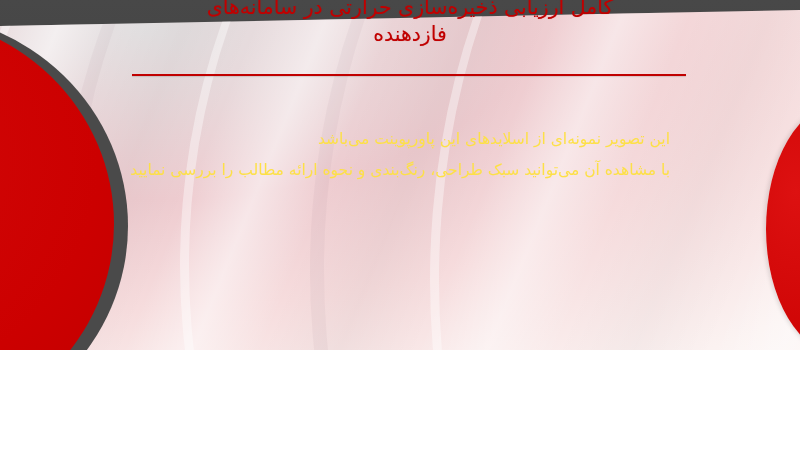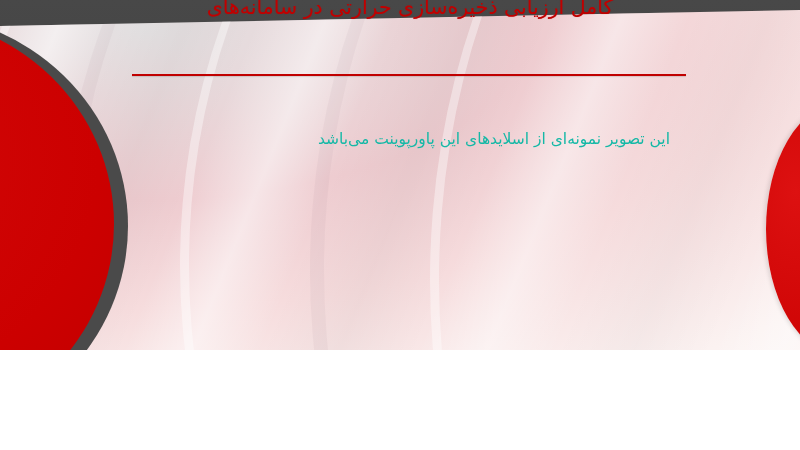--- a/index.html
+++ b/index.html
@@ -127,21 +127,21 @@
   }
 
   
   .body-block {
     position: absolute;
     right: 130px;
     top: 124px;
     width: 540px;
     text-align: right;
     direction: rtl;
-    color: #14b8a6;
+    color: #fde047;
     font-size: 15.5px;
     line-height: 31px;
     font-weight: 400;
   }
   .body-block .bline { display: block; white-space: nowrap; }
 </style>
 </head>
 <body>
 
 <div id="slide">
@@ -156,21 +156,23 @@
     <div class="arc d" style="left:310px;  top:-390px; width:1100px; height:1320px;"></div>
     <div class="arc" style="left:430px;  top:-410px; width:1140px; height:1380px;"></div>
   </div>
 
   <div class="ellipse-left-border"></div>
   <div class="ellipse-left"></div>
   <div class="ellipse-right"></div>
 
   <div class="title-block">
     <span class="tline">کامل ارزیابی ذخیره‌سازی حرارتی در سامانه‌های</span>
+    <span class="tline">فازدهنده</span>
   </div>
 
   <div class="title-rule"></div>
 
   <div class="body-block">
     <span class="bline">این تصویر نمونه‌ای از اسلایدهای این پاورپوینت می‌باشد</span>
+    <span class="bline">با مشاهده آن می‌توانید سبک طراحی، رنگ‌بندی و نحوه ارائه مطالب را بررسی نمایید</span>
   </div>
 
 </div>
 
 </body></html>

